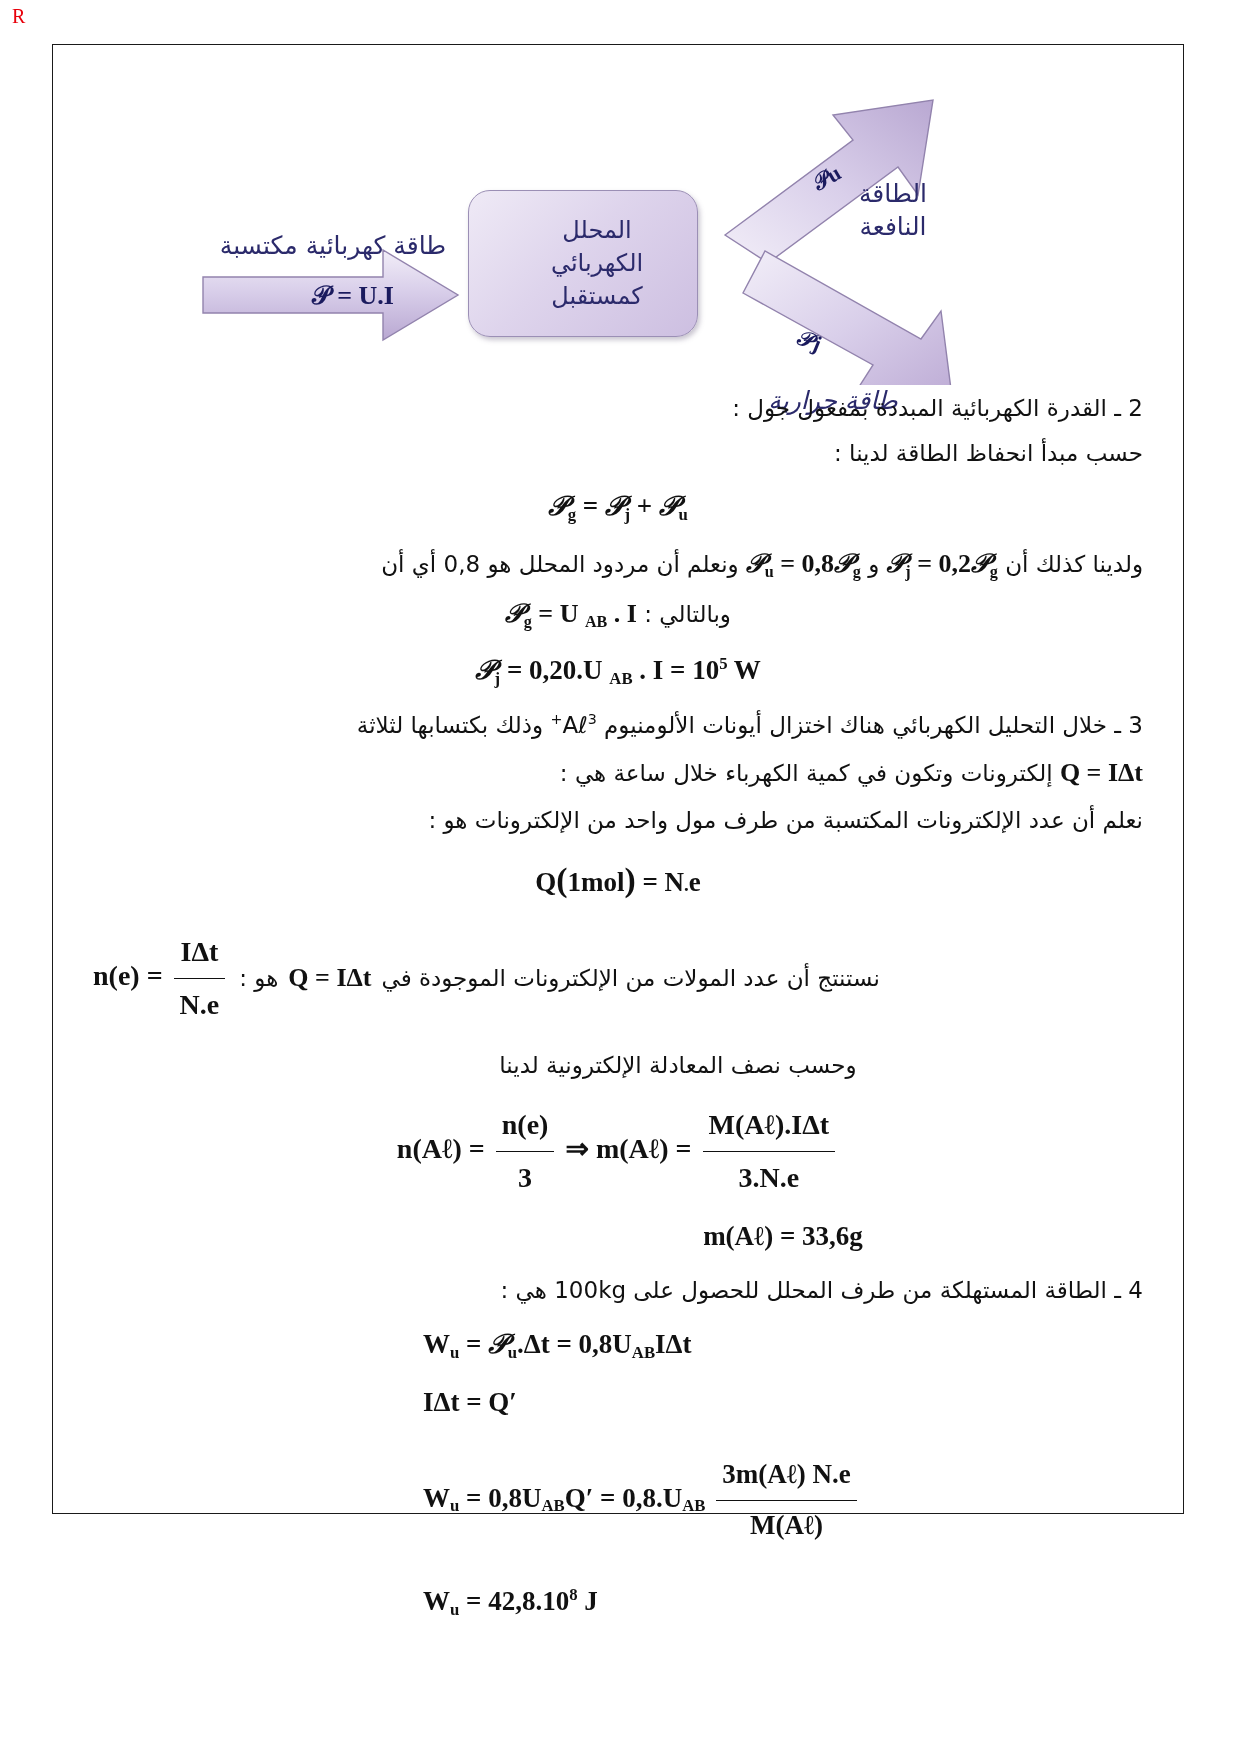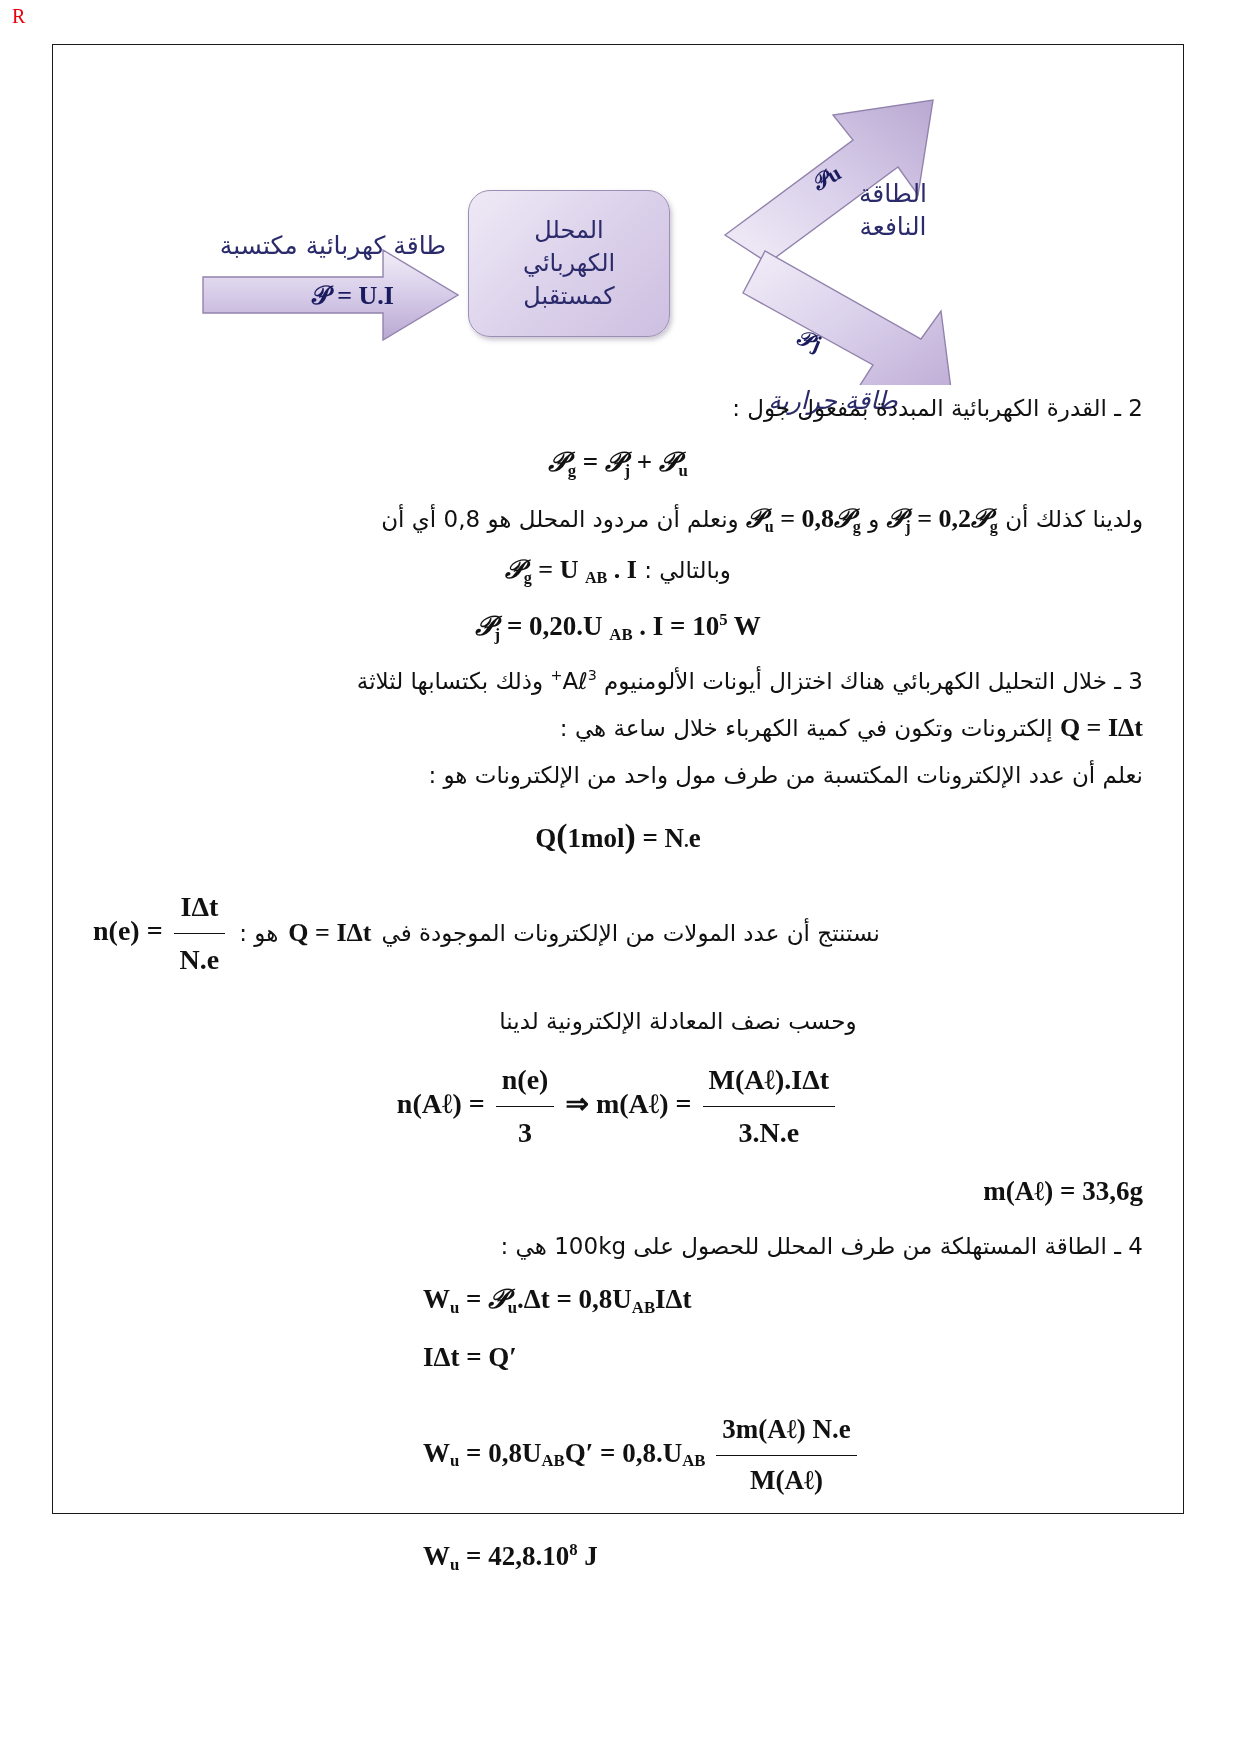--- a/index.html
+++ b/index.html
@@ -47,20 +47,21 @@
     width: 200px;
     height: 145px;
     border-radius: 22px;
     border: 1.5px solid #9b8fb5;
     background: linear-gradient(135deg,#efeaf6 0%, #ded4ec 45%, #cdbfe1 100%);
     box-shadow: 2px 3px 5px rgba(100,90,120,.35);
     display: flex;
     align-items: center;
     justify-content: center;
     text-align: center;
+    padding-left: 28px;
   }
   .box-central .txt {
     color: #2b2a6b;
     font-size: 24px;
     line-height: 1.38;
     font-family: "DejaVu Sans", sans-serif;
     direction: rtl;
   }
 
   .lbl {
@@ -228,20 +229,21 @@
     </div>
     <div class="pu-lbl">𝒫u</div>
 
     <div class="lbl lbl-out-bottom">طاقة حرارية</div>
     <div class="pj-lbl">𝒫j</div>
   </div>
 
   <div class="body-text">
 
     <div class="ln right">2 ـ القدرة الكهربائية المبددة بمفعول جول :</div>
+    <div class="ln right">حسب مبدأ انحفاظ الطاقة لدينا :</div>
 
     <div class="ln center math-block">
       <span class="script">𝒫</span><sub>g</sub> = <span class="script">𝒫</span><sub>j</sub> + <span class="script">𝒫</span><sub>u</sub>
     </div>
 
     <div class="ln right">
       <span>ولدينا كذلك أن</span>
       <span class="math">
         <span class="script">𝒫</span><sub>j</sub> = 0,2<span class="script">𝒫</span><sub>g</sub>
       </span>
@@ -300,21 +302,21 @@
         <span class="den">3</span>
       </span>
       <span>⇒</span>
       <span>m(Aℓ) =</span>
       <span class="frac">
         <span class="num">M(Aℓ).IΔt</span>
         <span class="den">3.N.e</span>
       </span>
     </div>
 
-    <div class="math-block" style="text-align:right; padding-left:330px;">m(Aℓ) = 33,6g</div>
+    <div class="math-block" style="text-align:center; padding-left:330px;">m(Aℓ) = 33,6g</div>
 
     <div class="ln right" style="padding-right:0;">4 ـ الطاقة المستهلكة من طرف المحلل للحصول على 100kg هي :</div>
 
     <div class="math-block" style="text-align:left; padding-left:330px;">
       W<sub>u</sub> = <span class="script">𝒫</span><sub>u</sub>.Δt = 0,8U<sub>AB</sub>IΔt
     </div>
 
     <div class="math-block" style="text-align:left; padding-left:330px;">IΔt = Q′</div>
 
     <div class="math-block" style="text-align:left; padding-left:330px; margin-top:22px;">

